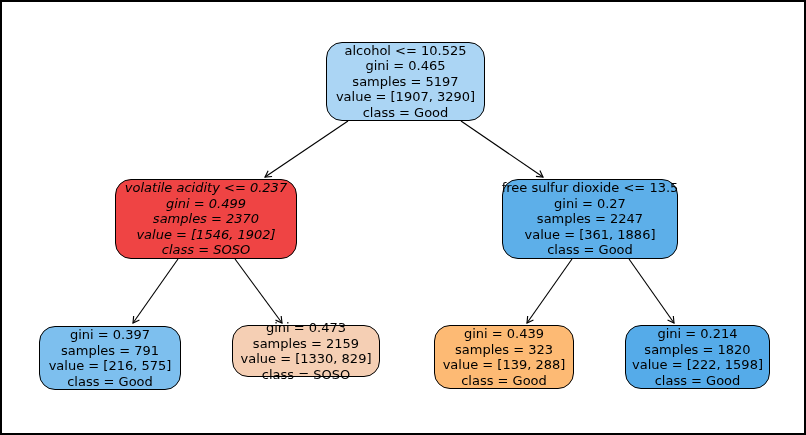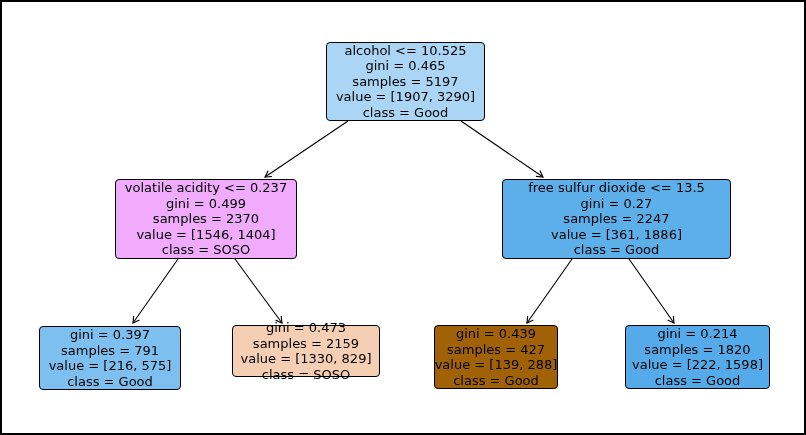--- a/index.html
+++ b/index.html
@@ -21,21 +21,21 @@
     position: absolute;
     left: 0;
     top: 0;
     width: 806px;
     height: 435px;
   }
   .node {
     position: absolute;
     box-sizing: border-box;
     border: 1px solid #000000;
-    border-radius: 4px;
+    border-radius: 16px;
     display: flex;
     flex-direction: column;
     justify-content: center;
     align-items: center;
     text-align: center;
     font-size: 13px;
     line-height: 15.5px;
     color: #000000;
     background: #ffffff;
   }
@@ -61,29 +61,29 @@
   </svg>
 
   <div class="node" style="left: 324px; top: 40px; width: 159px; height: 79px; background-color: rgb(171, 213, 244);">
     <div class="tline">alcohol &lt;= 10.525</div>
     <div class="tline">gini = 0.465</div>
     <div class="tline">samples = 5197</div>
     <div class="tline">value = [1907, 3290]</div>
     <div class="tline">class = Good</div>
   </div>
 
-  <div class="node" style="left: 113px; top: 177px; width: 182px; height: 80px; background-color: #f0abfc;">
+  <div class="node" style="left: 113px; top: 177px; width: 182px; height: 80px; background-color: #ef4444; font-style: italic;">
     <div class="tline">volatile acidity &lt;= 0.237</div>
     <div class="tline">gini = 0.499</div>
     <div class="tline">samples = 2370</div>
-    <div class="tline">value = [1546, 1404]</div>
+    <div class="tline">value = [1546, 1902]</div>
     <div class="tline">class = SOSO</div>
   </div>
 
-  <div class="node" style="left: 500px; top: 177px; width: 229px; height: 80px; background-color: rgb(93, 175, 233);">
+  <div class="node" style="left: 500px; top: 177px; width: 176px; height: 80px; background-color: rgb(93, 175, 233);">
     <div class="tline">free sulfur dioxide &lt;= 13.5</div>
     <div class="tline">gini = 0.27</div>
     <div class="tline">samples = 2247</div>
     <div class="tline">value = [361, 1886]</div>
     <div class="tline">class = Good</div>
   </div>
 
   <div class="node" style="left: 37px; top: 324px; width: 142px; height: 64px; background-color: rgb(125, 191, 238);">
     <div class="tline">gini = 0.397</div>
     <div class="tline">samples = 791</div>
@@ -91,23 +91,23 @@
     <div class="tline">class = Good</div>
   </div>
 
   <div class="node" style="left: 230px; top: 323px; width: 148px; height: 52px; background-color: rgb(245, 207, 180);">
     <div class="tline">gini = 0.473</div>
     <div class="tline">samples = 2159</div>
     <div class="tline">value = [1330, 829]</div>
     <div class="tline">class = SOSO</div>
   </div>
 
-  <div class="node" style="left: 432px; top: 323px; width: 124px; height: 64px; background-color: #a16207; text-align: right;">
+  <div class="node" style="left: 432px; top: 323px; width: 140px; height: 64px; background-color: #fdba74; text-align: right;">
     <div class="tline">gini = 0.439</div>
-    <div class="tline">samples = 427</div>
+    <div class="tline">samples = 323</div>
     <div class="tline">value = [139, 288]</div>
     <div class="tline">class = Good</div>
   </div>
 
   <div class="node" style="left: 623px; top: 323px; width: 145px; height: 64px; background-color: rgb(85, 171, 233);">
     <div class="tline">gini = 0.214</div>
     <div class="tline">samples = 1820</div>
     <div class="tline">value = [222, 1598]</div>
     <div class="tline">class = Good</div>
   </div>

